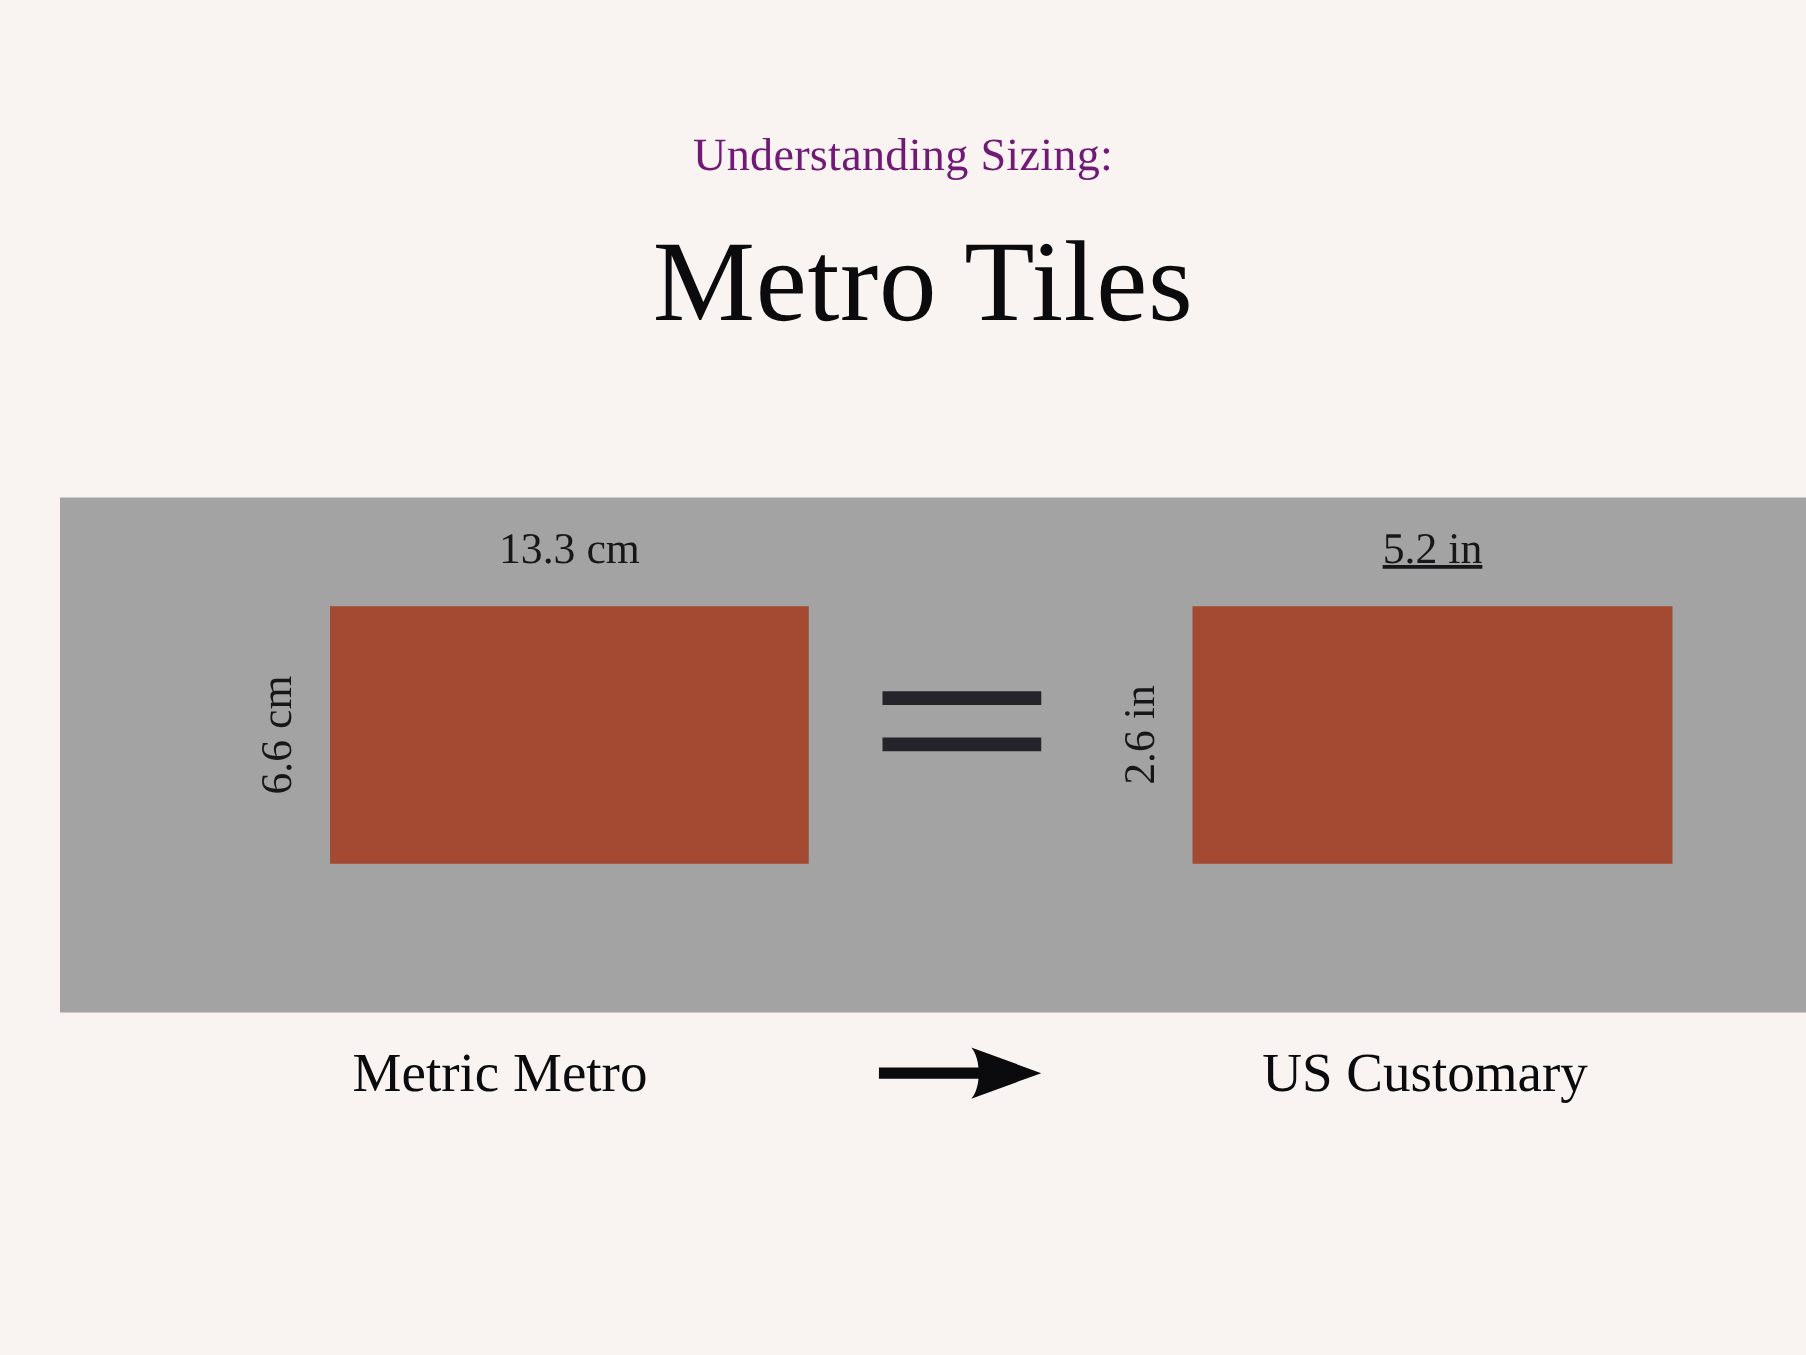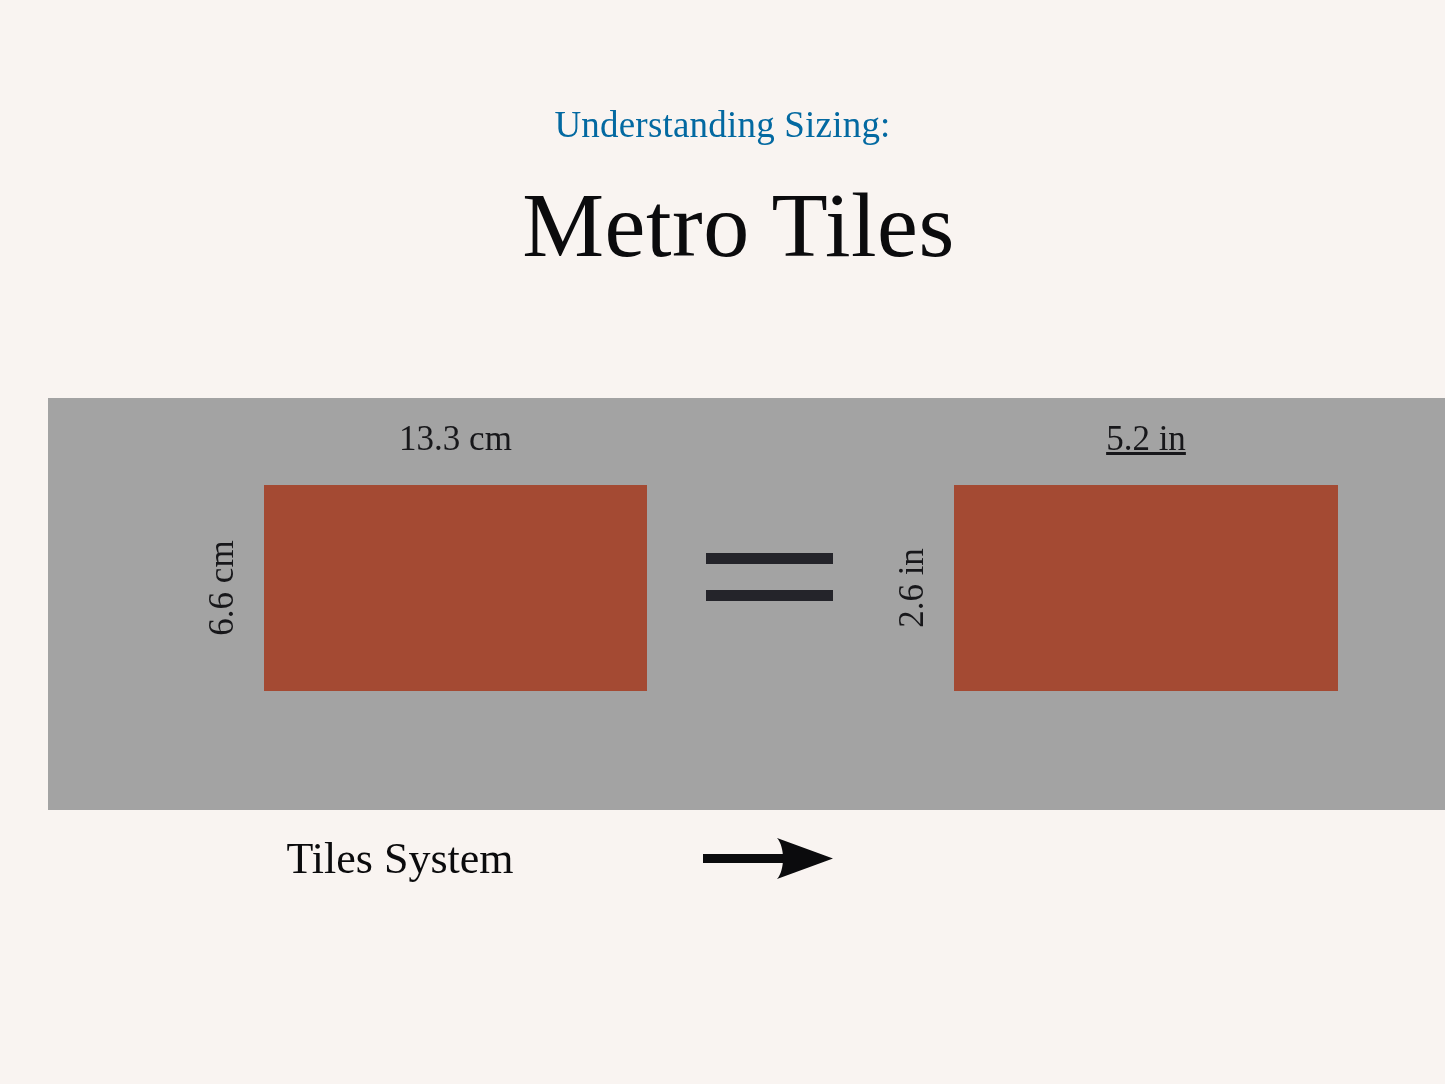--- a/index.html
+++ b/index.html
@@ -22,21 +22,21 @@
 
   
   .eyebrow {
     position: absolute;
     top: 104px;
     left: 0;
     width: 1445px;
     text-align: center;
     font-size: 37px;
     line-height: 1.15;
-    color: #0369a1;
+    color: #701a75;
     letter-spacing: 0.2px;
   }
   .headline {
     position: absolute;
     top: 176px;
     left: 16px;
     width: 1445px;
     text-align: center;
     font-size: 92px;
     line-height: 1.08;
@@ -161,21 +161,22 @@
     <div class="height-label right">
       <span>2.6 in</span>
     </div>
 
     <div class="width-label right">5.2 in</div>
 
     <div class="tile right"></div>
 
   </div>
 
-  <div class="footer-label left">Tiles System</div>
+  <div class="footer-label left">Metric Metro</div>
 
   <svg class="arrow" viewBox="0 0 132 46">
     <rect x="0" y="18" width="84" height="9" fill="#0B0B0D"></rect>
     <path d="M 74 2 L 130 22.5 L 74 43 C 82 34 82 11 74 2 Z" fill="#0B0B0D"></path>
   </svg>
 
+  <div class="footer-label right">US Customary</div>
 
 </div>
 
 </body></html>

